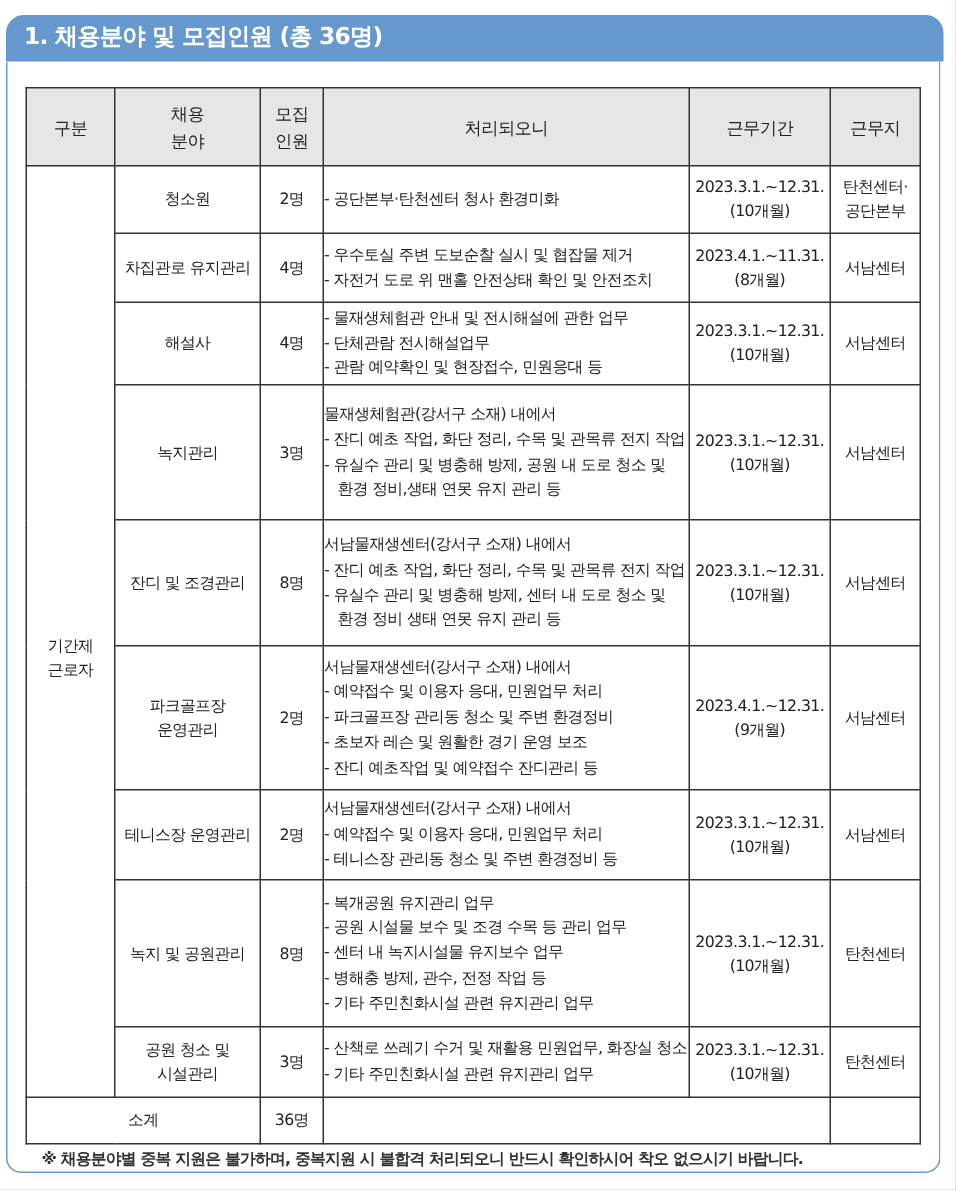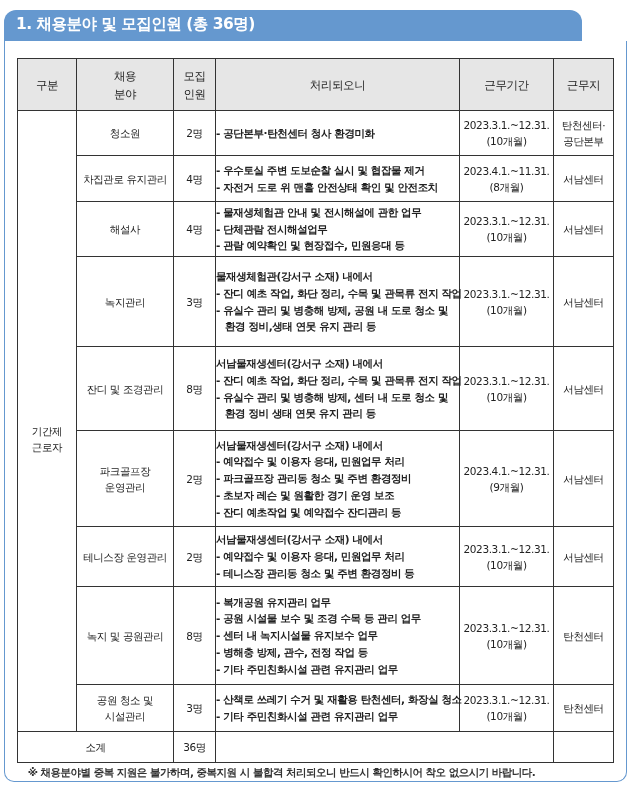--- a/index.html
+++ b/index.html
@@ -1,30 +1,30 @@
 <!DOCTYPE html>
 <html><head>
 <meta charset="utf-8">
 <style>
   html, body { margin:0; padding:0; background:#ffffff; }
   body { width:637px; height:793px; position:relative; overflow:hidden;
          font-family:"DejaVu Sans", "Liberation Sans", sans-serif; color:#222; }
-  .title-bar { position:absolute; left:4px; top:10px; width:578px; height:31px;
+  .title-bar { position:absolute; left:4px; top:10px; width:625px; height:31px;
                background:#6598cf; border-radius:12px 12px 0 0; }
   .title-text { position:absolute; left:12px; top:4px; font-size:15.5px; font-weight:bold;
                 color:#ffffff; letter-spacing:-0.5px; white-space:nowrap; }
   .frame { position:absolute; left:4px; top:41px; width:621px; height:740px;
            border:1.5px solid #6598cf; border-top:none; border-radius:0 0 10px 10px; }
   table.jobs { position:absolute; left:17px; top:58px; border-collapse:collapse;
                table-layout:fixed; width:596px; font-size:10.5px; letter-spacing:-0.4px; }
   table.jobs th, table.jobs td { border:1px solid #333; padding:0; }
   table.jobs th { background:#e6e6e6; font-weight:normal; font-size:11.5px; height:51px;
                   text-align:center; line-height:18px; }
   td.c { text-align:center; line-height:16px; }
-  td.duty { padding:0 6px; line-height:16.8px; vertical-align:middle; text-align:left;font-weight:bold; }
+  td.duty { padding:0 6px; line-height:16.8px; vertical-align:middle; text-align:left; }
   .duty-line { display:block; white-space:nowrap; }
   .indent { padding-left:9px; }
   .footnote { position:absolute; left:0; width:563px; top:766px; text-align:center;
               font-size:10.5px; font-weight:bold; color:#333; letter-spacing:-0.5px; }
   .pre { white-space:pre-line; }
 </style>
 </head>
 <body>
 
 <div class="title-bar">
@@ -155,21 +155,21 @@
       </td>
       <td class="c pre">2023.3.1.~12.31.
 (10개월)</td>
       <td class="c pre">탄천센터</td>
     </tr>
     <tr style="height:47px">
       <td class="c pre">공원 청소 및
 시설관리</td>
       <td class="c">3명</td>
       <td class="duty">
-        <span class="duty-line">- 산책로 쓰레기 수거 및 재활용 탄천센터, 화장실 청소</span>
+        <span class="duty-line">- 산책로 쓰레기 수거 및 재활용 민원업무, 화장실 청소</span>
         <span class="duty-line">- 기타 주민친화시설 관련 유지관리 업무</span>
       </td>
       <td class="c pre">2023.3.1.~12.31.
 (10개월)</td>
       <td class="c pre">탄천센터</td>
     </tr>
     <tr style="height:31px">
       <td colspan="2" class="c">소계</td>
       <td class="c">36명</td>
       <td colspan="2"></td>

